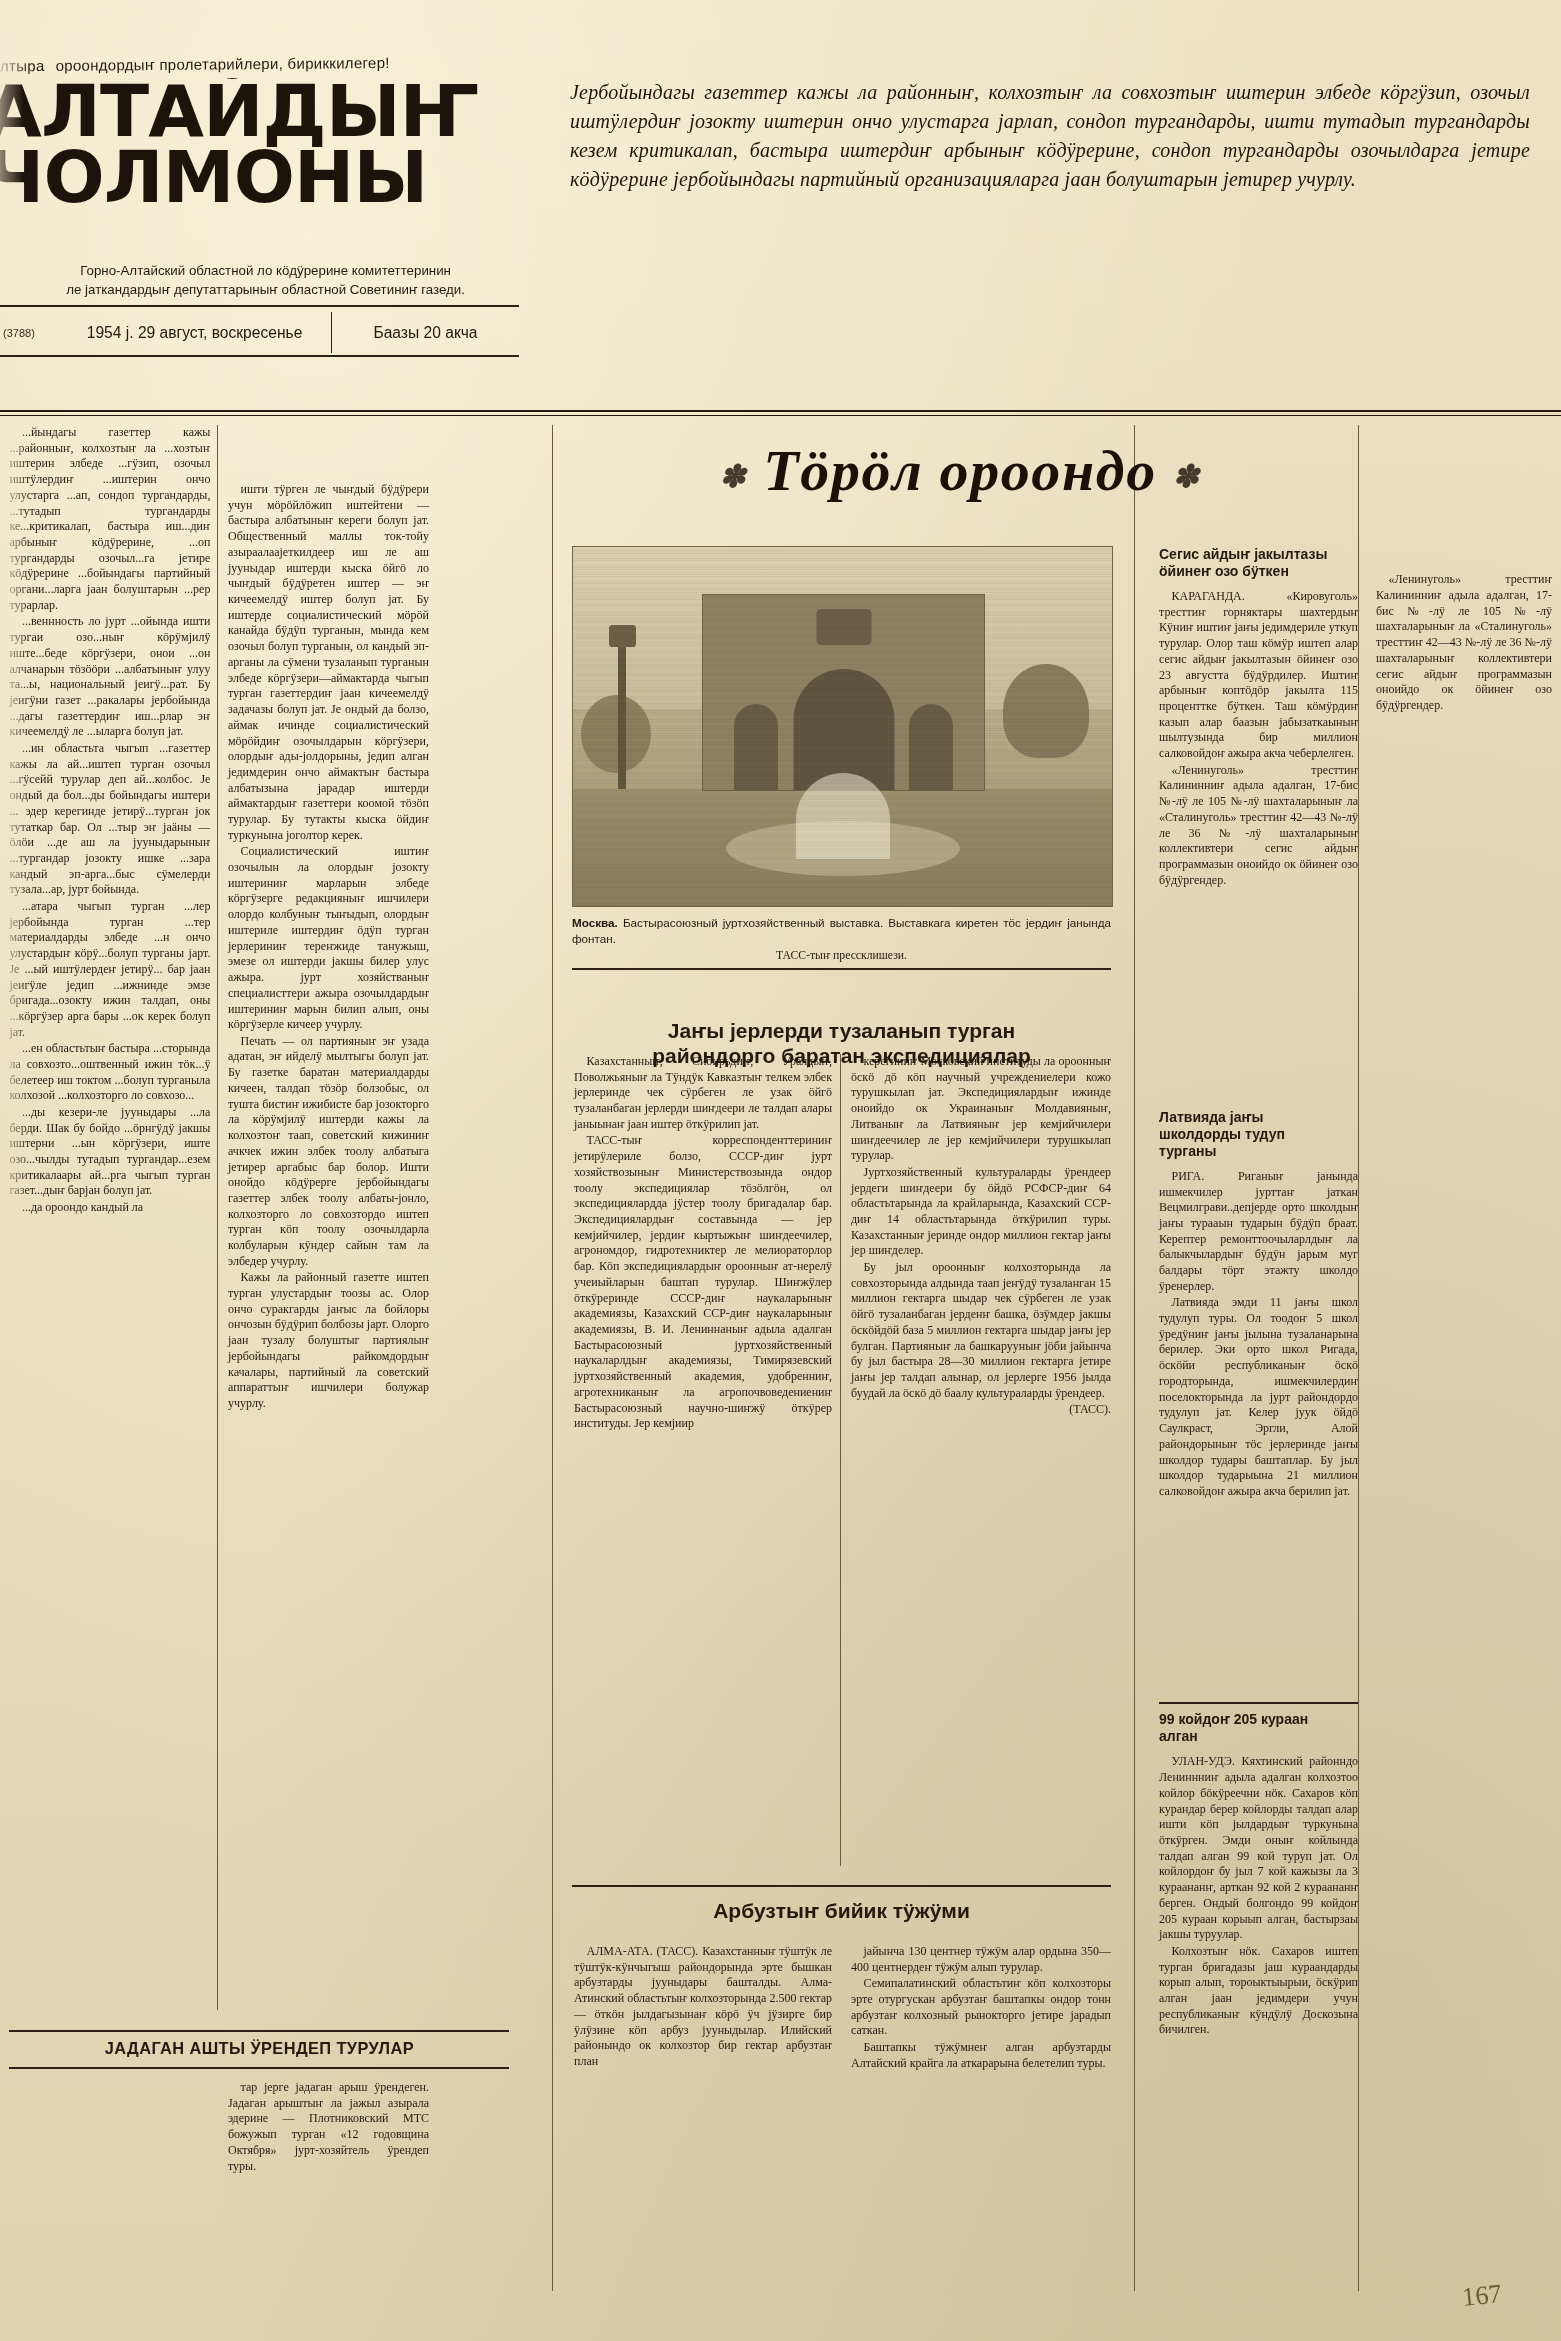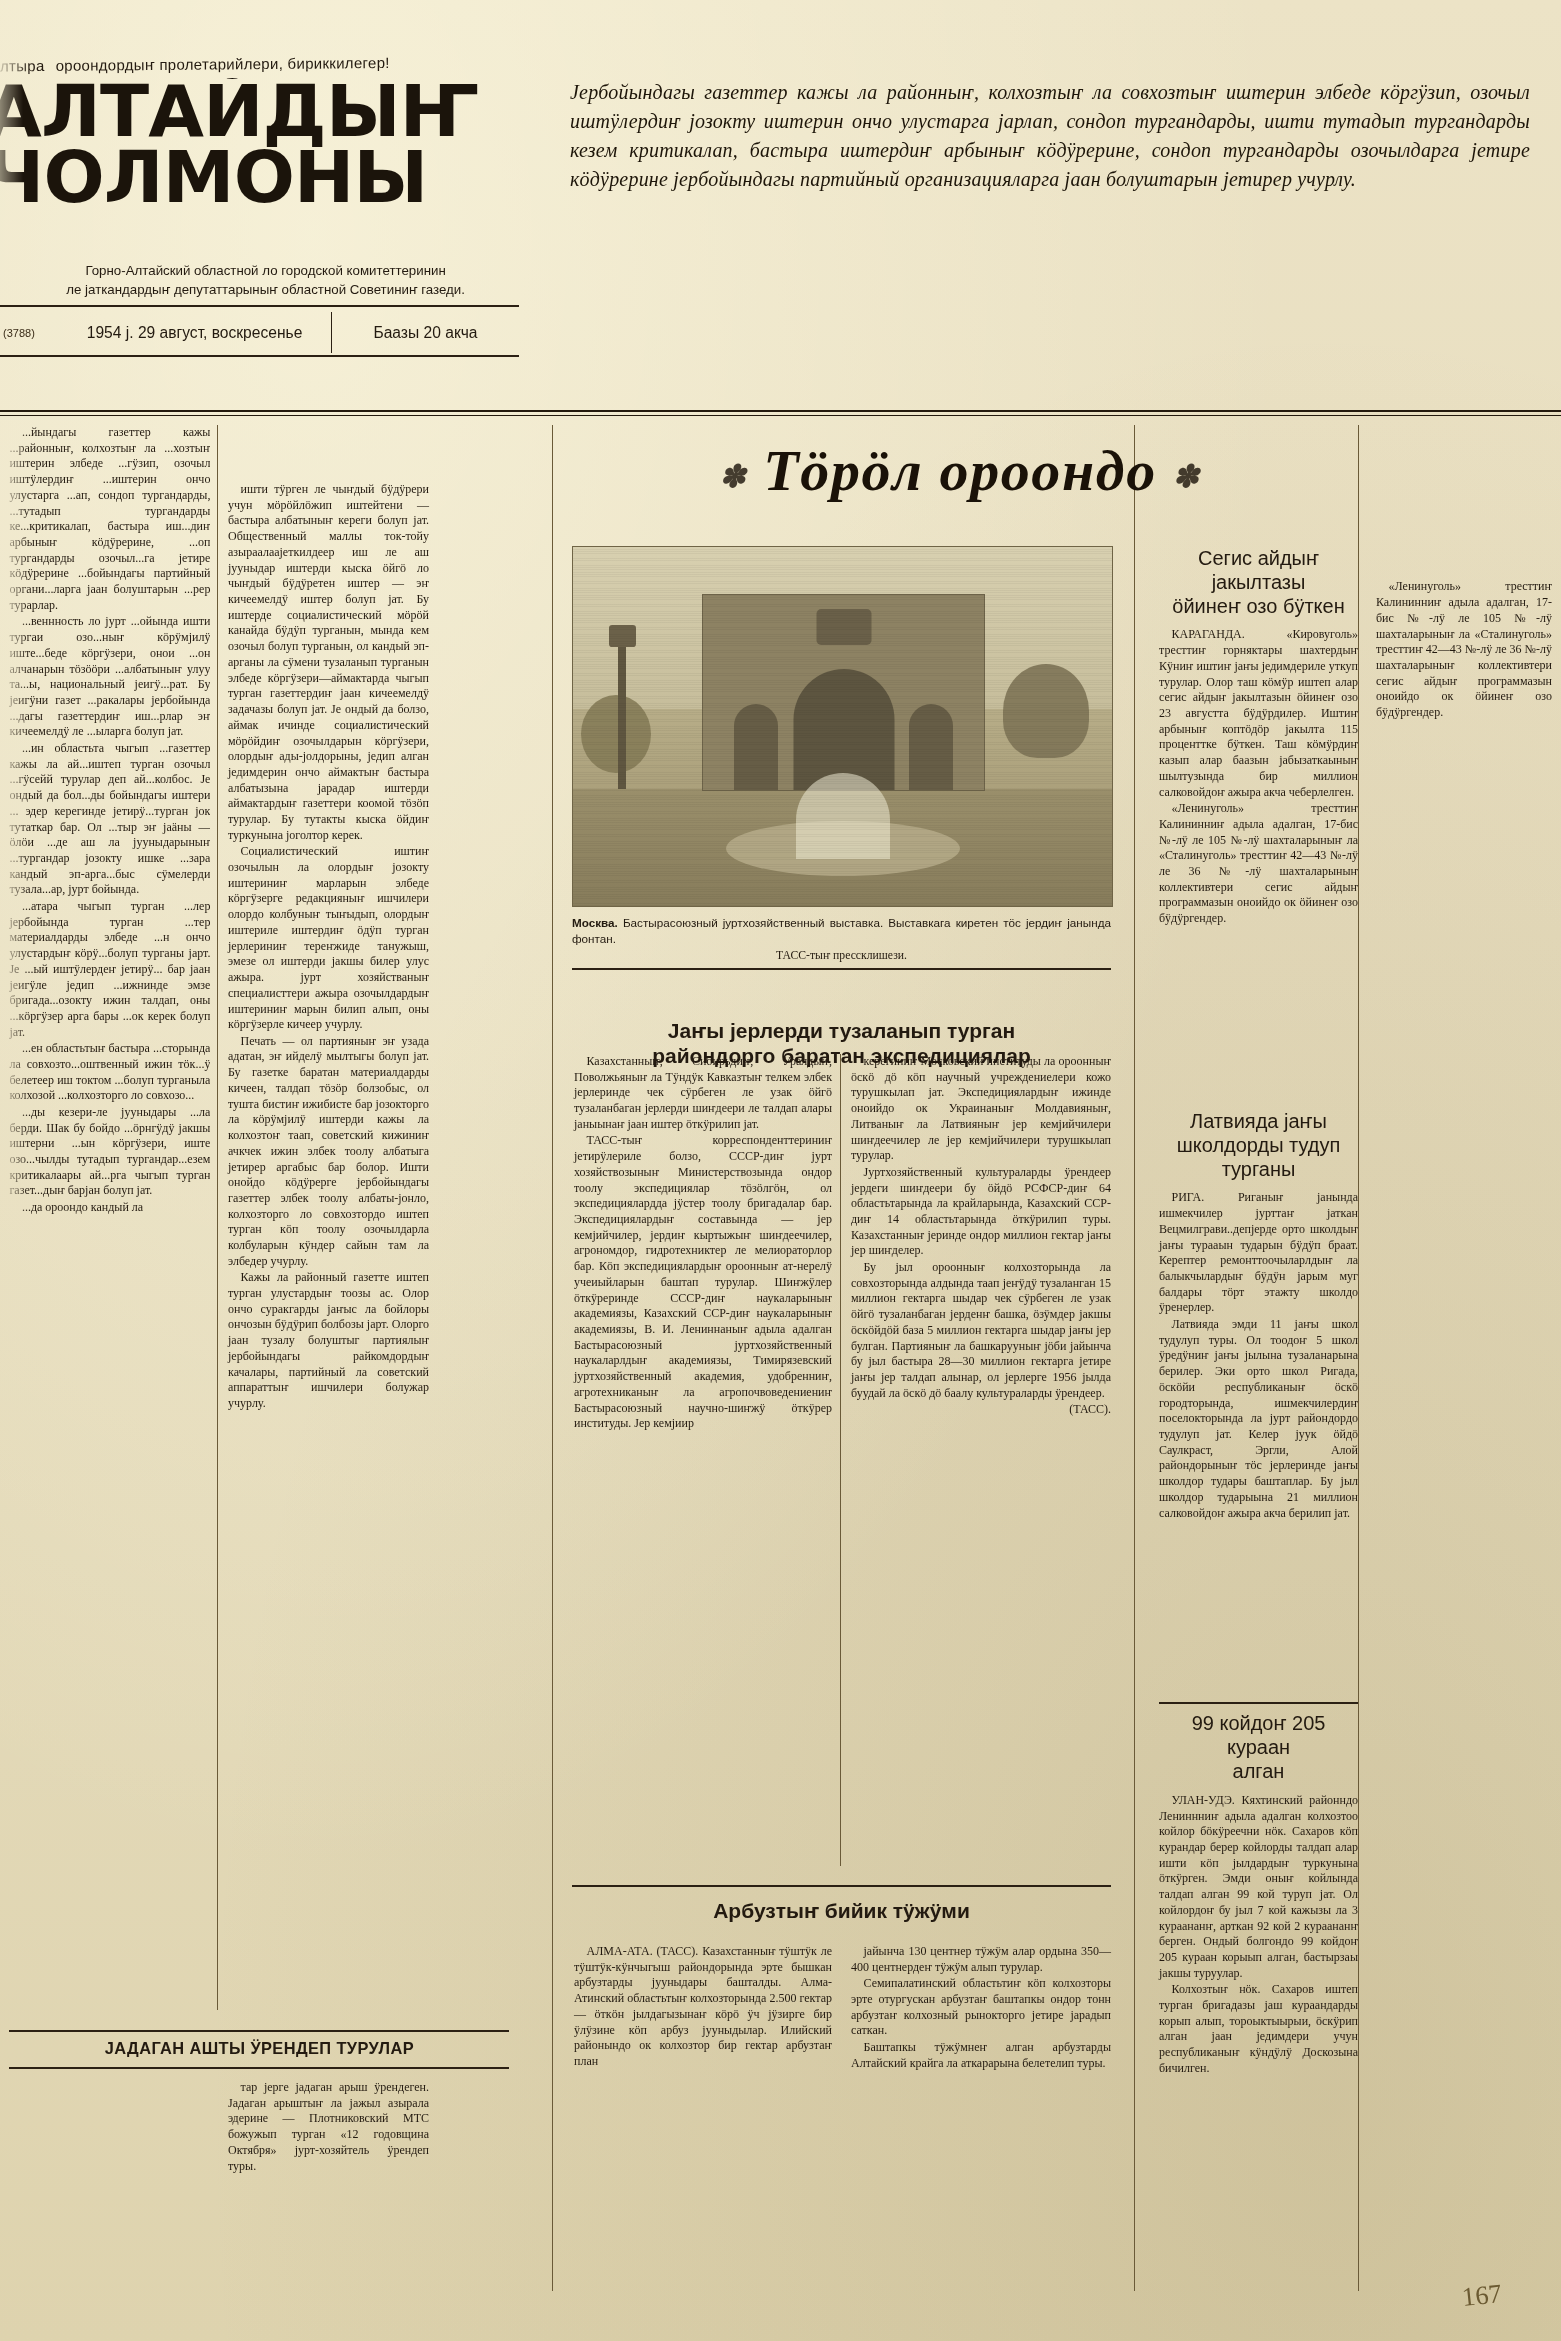--- a/index.html
+++ b/index.html
@@ -161,22 +161,22 @@
   .arbcol p{margin:0 0 0.8px 0;text-indent:12.5px;}
   .a1{left:574px;width:258px;}
   .a2{left:851px;width:260px;}
 
   
   .rcol{position:absolute;left:1159px;width:199px;font-size:12px;line-height:1.31;text-align:justify;}
   .rcol2{position:absolute;left:1376px;width:176px;font-size:12px;line-height:1.31;text-align:justify;}
   .rcol p,.rcol2 p{margin:0 0 0.8px 0;text-indent:12.5px;}
 
   .rhead{
-    font-family:"Liberation Sans",sans-serif;font-weight:normal;font-size:20px;
-    text-align:center;line-height:1.2;margin-bottom:9.4px;
+    font-family:"Liberation Sans",sans-serif;font-weight:bold;font-size:14px;
+    line-height:1.2;margin-bottom:9.4px;
   }
 
   .bot-rule{position:absolute;left:9.4px;top:2030px;width:500px;height:1.6px;background:#2b2013;}
   .bot-head{
     position:absolute;left:9.4px;top:2039px;width:500px;
     font-family:"Liberation Sans",sans-serif;font-weight:bold;font-size:16.4px;text-align:center;
     letter-spacing:0.4px;
   }
   .bot-rule2{position:absolute;left:9.4px;top:2067px;width:500px;height:1.6px;background:#2b2013;}
   .botcol{position:absolute;top:2080px;font-size:12px;line-height:1.31;text-align:justify;}
@@ -213,21 +213,21 @@
     <div class="slogan-top">
       <span class="a">лтыра</span><span>ороондордыҥ пролетарийлери, бириккилегер!</span>
     </div>
 
     <div class="logo">
       <div>АЛТАЙДЫҤ</div>
       <div>ЧОЛМОНЫ</div>
     </div>
 
     <div class="logo-sub">
-      <div class="l1">Горно-Алтайский областной ло городской комитеттеринин</div>
+      <div class="l1">Горно-Алтайский областной ло кӧдӱрерине комитеттеринин</div>
       <div class="l2">ле јаткандардыҥ депутаттарыныҥ областной Советиниҥ газеди.</div>
     </div>
 
     <div class="issue-rule"></div>
     <div class="issue-line">
       <div class="issue-num">(3788)</div>
       <div class="issue-date">1954 ј. 29 август, воскресенье</div>
       <div class="issue-price">Баазы 20 акча</div>
     </div>
     <div class="issue-rule2"></div>

